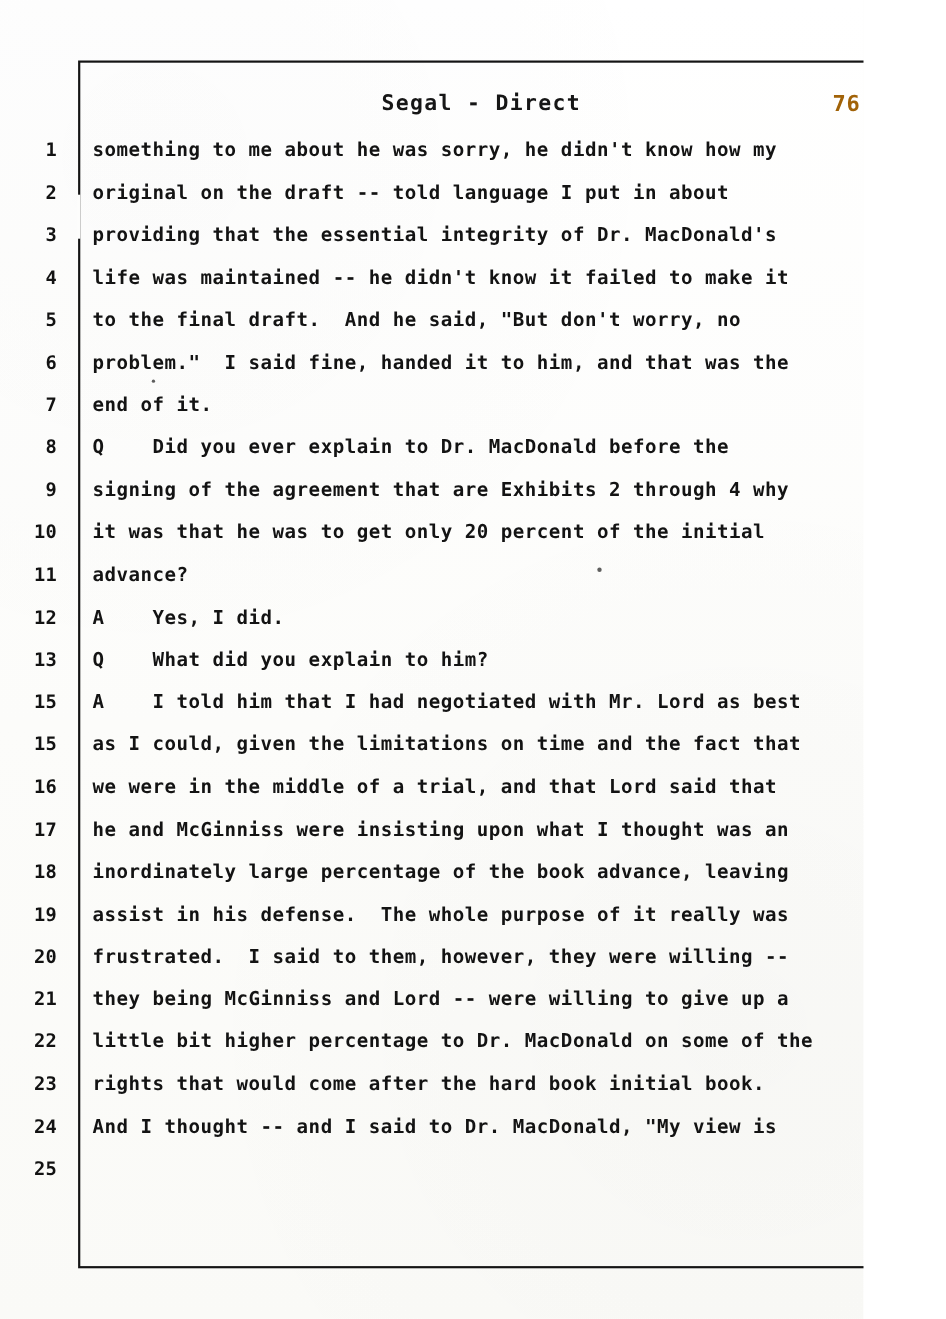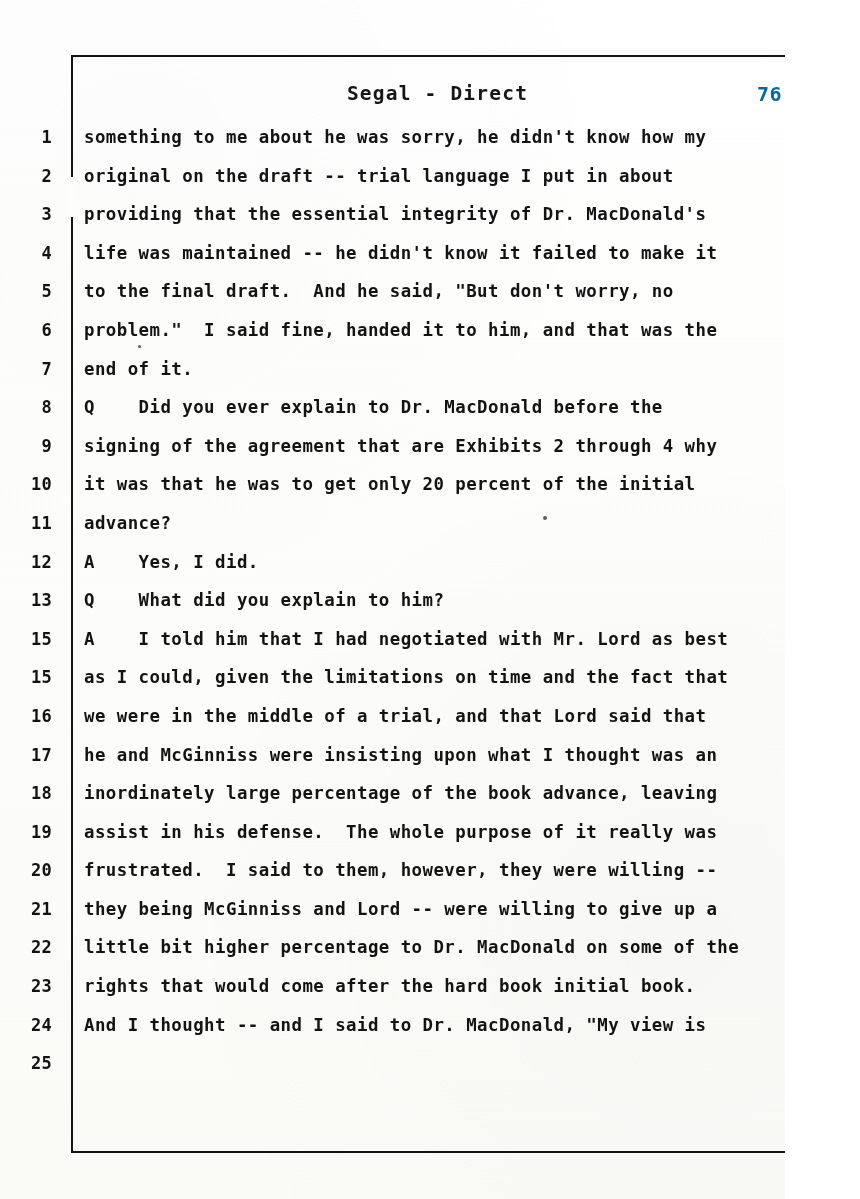--- a/index.html
+++ b/index.html
@@ -77,21 +77,21 @@
     letter-spacing: 1.2px;
     color: #161616;
     font-weight: 700;
     transform: translateX(-8px);
   }
   #page-number {
     position: absolute;
     right: 38px;
     top: 0;
     font-size: 20px;
-    color: #0369a1;
+    color: #a16207;
     font-weight: 700;
     letter-spacing: 0.5px;
   }
 
   #line-numbers {
     position: absolute;
     left: 0;
     top: 118px;
     width: 63px;
   }
@@ -167,21 +167,21 @@
       <div class="line-number">20</div>
       <div class="line-number">21</div>
       <div class="line-number">22</div>
       <div class="line-number">23</div>
       <div class="line-number">24</div>
       <div class="line-number">25</div>
     </div>
 
   <div id="transcript-body">
       <div class="transcript-line">something to me about he was sorry, he didn't know how my</div>
-      <div class="transcript-line">original on the draft -- trial language I put in about</div>
+      <div class="transcript-line">original on the draft -- told language I put in about</div>
       <div class="transcript-line">providing that the essential integrity of Dr. MacDonald's</div>
       <div class="transcript-line">life was maintained -- he didn't know it failed to make it</div>
       <div class="transcript-line">to the final draft.  And he said, "But don't worry, no</div>
       <div class="transcript-line">problem."  I said fine, handed it to him, and that was the</div>
       <div class="transcript-line">end of it.</div>
       <div class="transcript-line">Q    Did you ever explain to Dr. MacDonald before the</div>
       <div class="transcript-line">signing of the agreement that are Exhibits 2 through 4 why</div>
       <div class="transcript-line">it was that he was to get only 20 percent of the initial</div>
       <div class="transcript-line">advance?</div>
       <div class="transcript-line">A    Yes, I did.</div>

